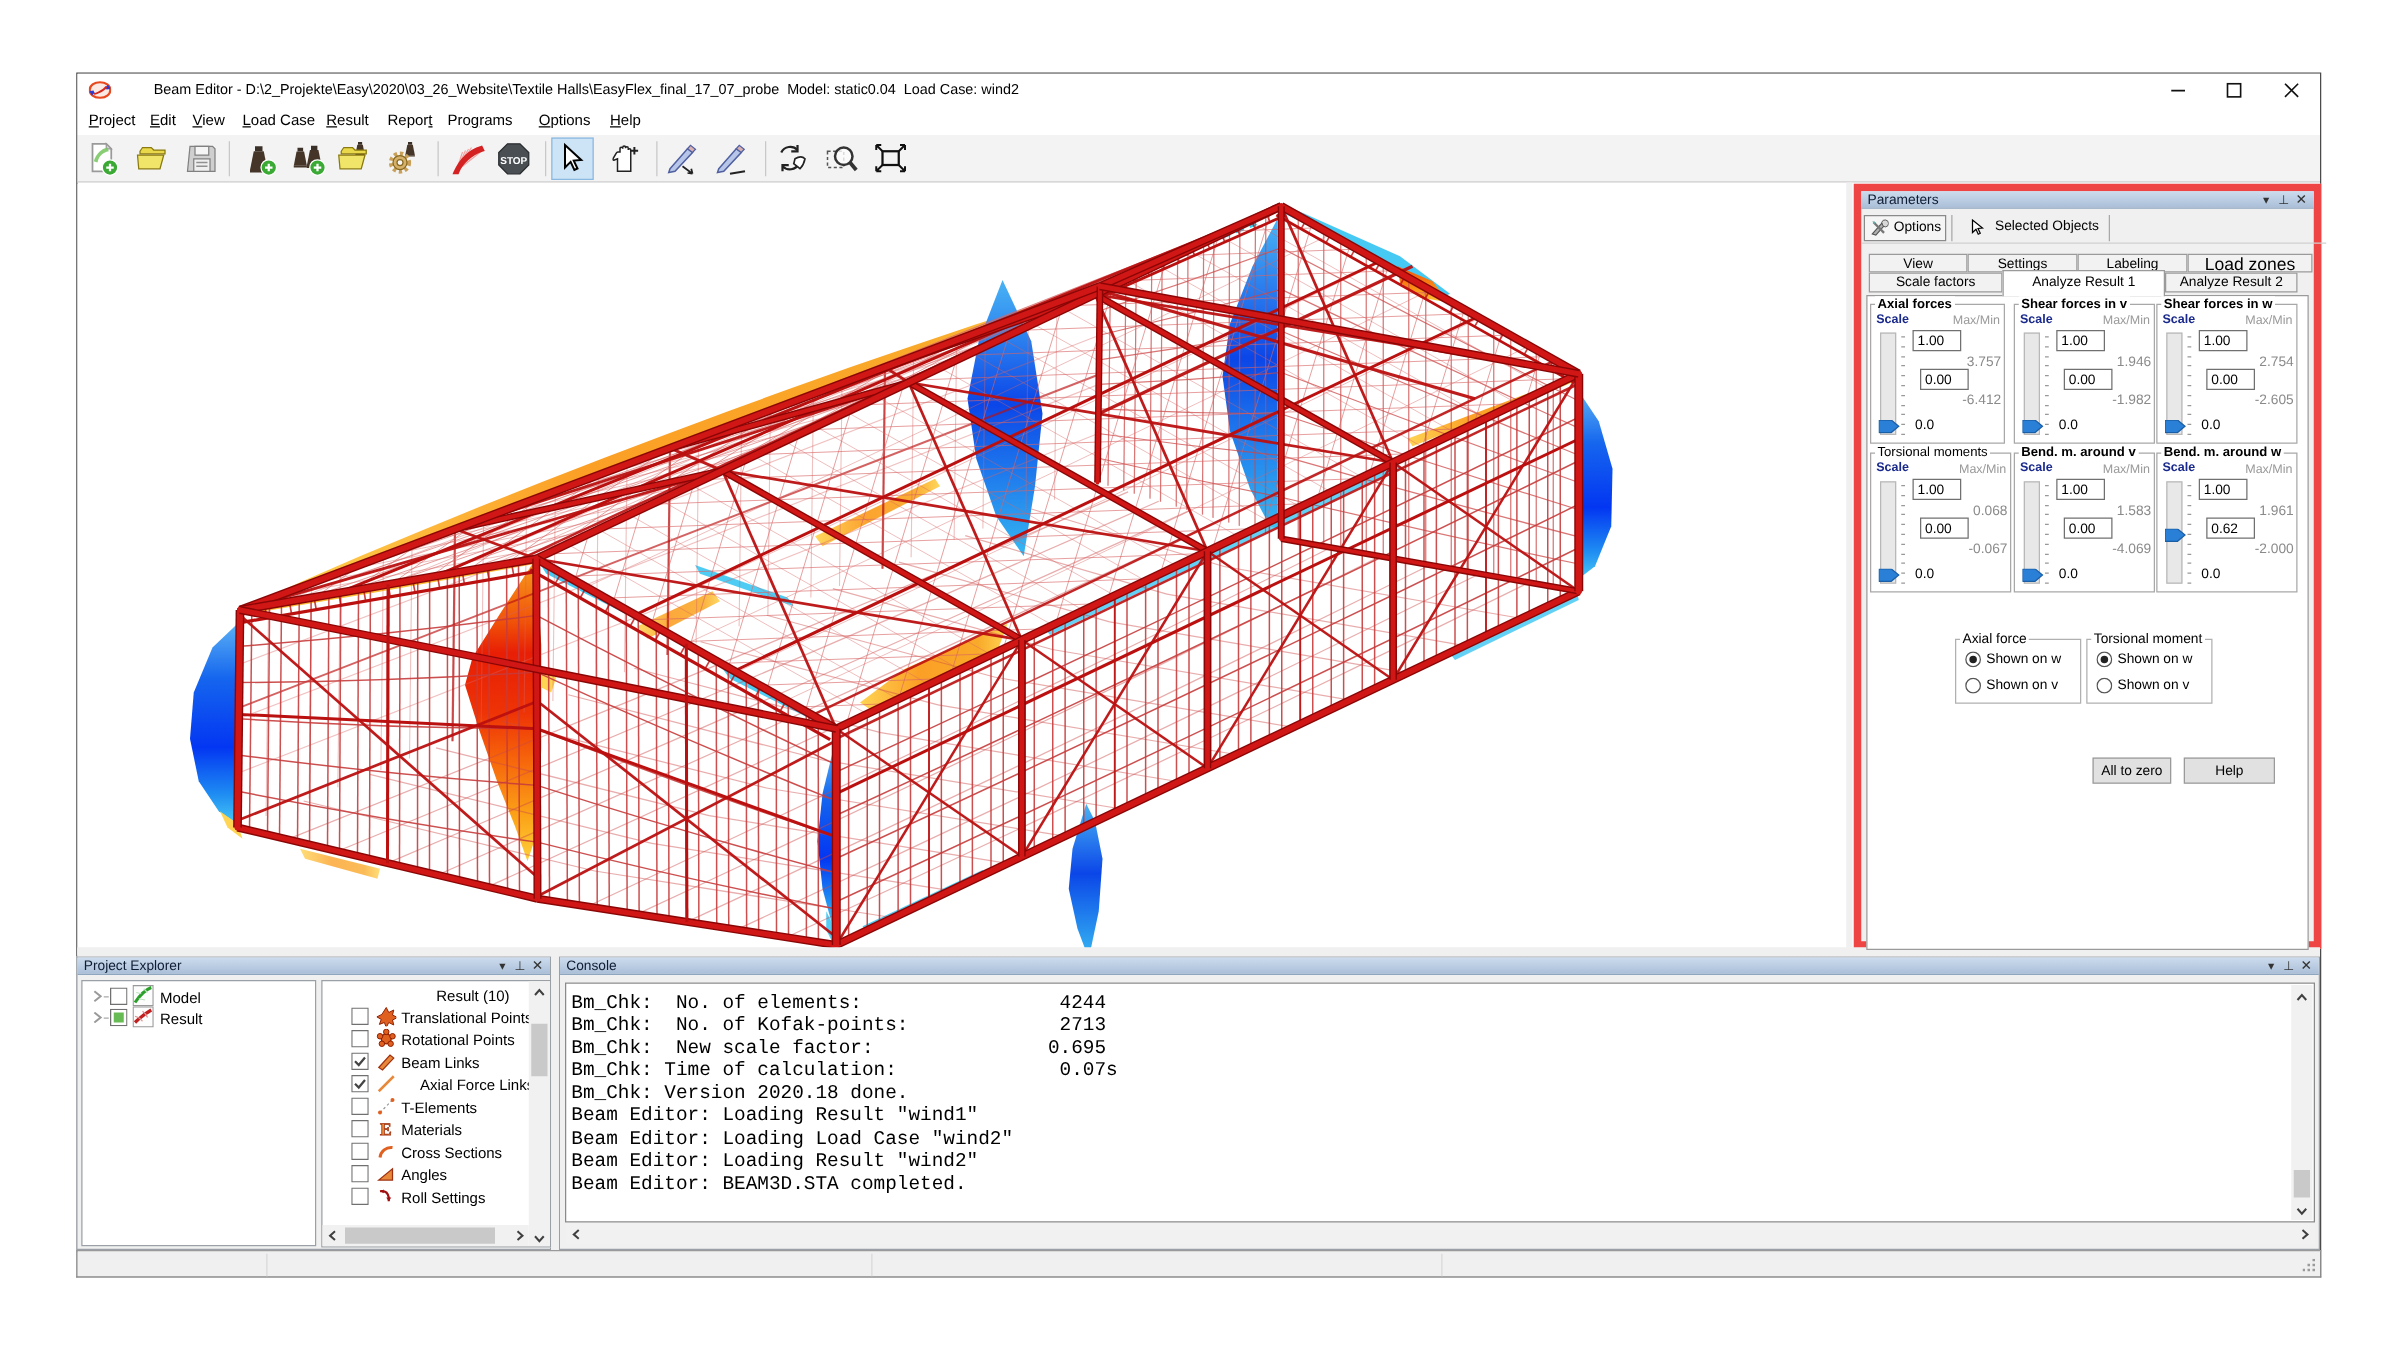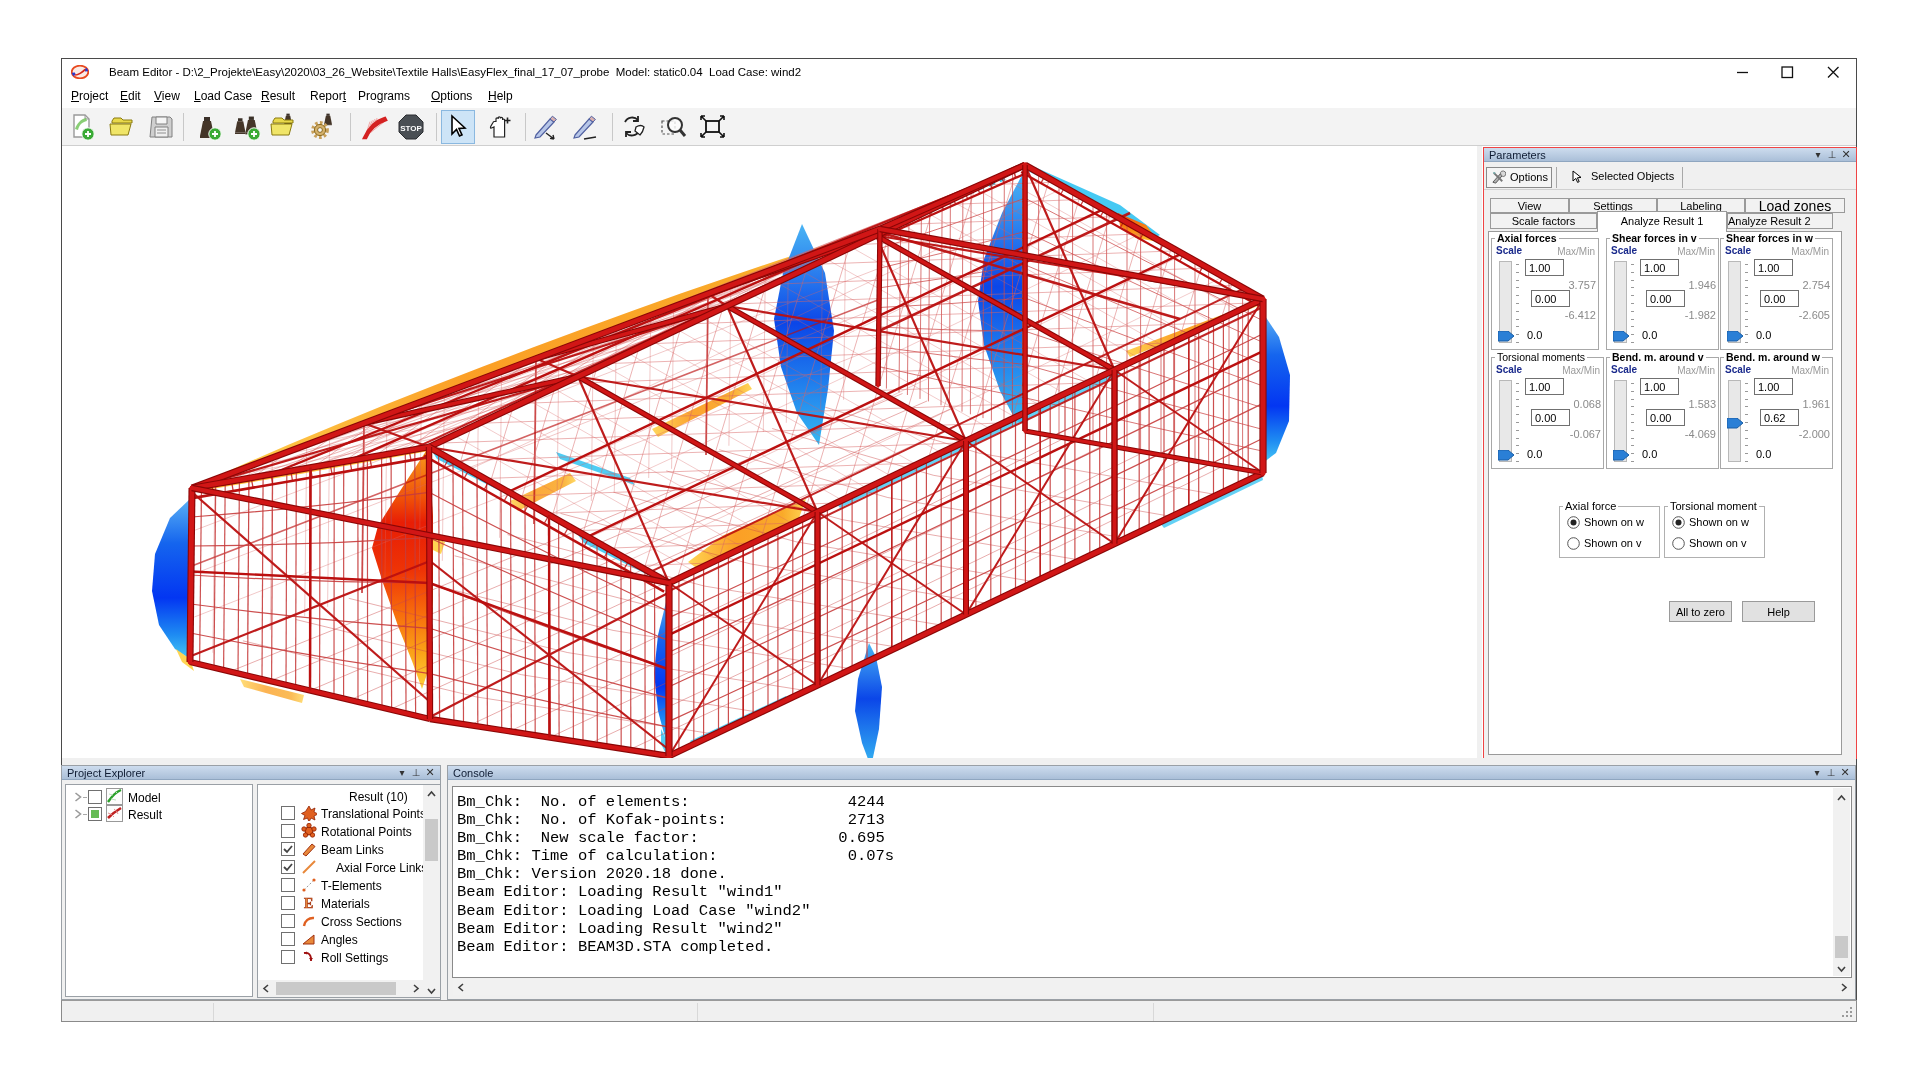--- a/index.html
+++ b/index.html
@@ -1,30 +1,30 @@
 <!DOCTYPE html>
 <html><head><meta charset="utf-8"><style>
 *{margin:0;padding:0;box-sizing:border-box;}
 html,body{width:1920px;height:1080px;background:#fff;font-family:"Liberation Sans",sans-serif;overflow:hidden;}
 #win{position:absolute;left:61px;top:58px;width:1796px;height:964px;background:#fff;border:1px solid #4a4a4a;}
 
 #title{position:absolute;left:0;top:0;right:0;height:27px;background:#fff;}
-#title .txt{position:absolute;left:31px;top:7px;font-size:11.5px;color:#000;white-space:pre;padding-left:16px;}
+#title .txt{position:absolute;left:45px;top:7px;font-size:11.5px;color:#000;white-space:pre;padding-left:16px;}
 
 #menu{position:absolute;left:0;top:27px;right:0;height:22px;background:#fff;font-size:12px;}
 #menu span{position:absolute;top:3px;}
 #menu u{text-decoration:underline;}
 
 #toolbar{position:absolute;left:0;top:49px;right:0;height:38px;background:#f3f3f3;border-bottom:1px solid #cfcfcf;}
 .tsep{position:absolute;top:5px;width:1px;height:28px;background:#c8c8c8;}
 .ticon{position:absolute;top:5px;width:28px;height:28px;}
 
 #viewport{position:absolute;left:0;top:88px;width:1415px;height:617px;background:#fff;}
 
-#rpanel{position:absolute;left:1421px;top:88px;width:374px;height:612px;background:#f0f0f0;border:1px solid #ef4444;}
+#rpanel{position:absolute;left:1421px;top:88px;width:374px;height:612px;background:#f0f0f0;border:6px solid #ef4444;}
 .phead{position:absolute;left:0;top:0;right:0;height:14px;background:linear-gradient(#cddcee,#aabfd8);border-bottom:1px solid #8fa6c0;font-size:11px;color:#0f1c33;}
 .phead .t{position:absolute;left:5px;top:1px;}
 .pbtns{position:absolute;right:3px;top:0px;font-size:10px;color:#333;}
 
 .g{display:inline-block;width:14px;text-align:center;}
 
 #status{position:absolute;left:61px;top:1000px;width:1796px;height:22px;background:#f0f0f0;border:1px solid #8a8a8a;border-top:1px solid #9a9a9a;}
 .ssep{position:absolute;top:2px;width:1px;height:18px;background:#d8d8d8;}
 
 #pexp{position:absolute;left:61px;top:765px;width:380px;height:235px;background:#f0f0f0;border:1px solid #9aa0a6;}
@@ -776,21 +776,21 @@
       </div>
       <div style="position:absolute;left:72px;top:19px;width:1px;height:21px;background:#a8a8a8"></div>
       <div style="position:absolute;left:198px;top:19px;width:1px;height:21px;background:#a8a8a8"></div>
       <div style="position:absolute;left:0px;top:41px;width:372px;height:1px;background:#d0d0d0"></div>
       <div style="position:absolute;left:6px;top:50px;width:79px;height:15px;background:#f2f2f2;border:1px solid #9a9a9a;font-size:11px;text-align:center;line-height:14px">View</div>
       <div style="position:absolute;left:85px;top:50px;width:88px;height:15px;background:#f2f2f2;border:1px solid #9a9a9a;font-size:11px;text-align:center;line-height:14px">Settings</div>
       <div style="position:absolute;left:173px;top:50px;width:88px;height:15px;background:#f2f2f2;border:1px solid #9a9a9a;font-size:11px;text-align:center;line-height:14px">Labeling</div>
       <div style="position:absolute;left:261px;top:50px;width:100px;height:15px;background:#f2f2f2;border:1px solid #9a9a9a;font-size:14px;text-align:center;line-height:14px">Load zones</div>
       <div style="position:absolute;left:6px;top:65px;width:107px;height:16px;background:#f2f2f2;border:1px solid #9a9a9a;font-size:11px;text-align:center;line-height:15px">Scale factors</div>
       <div style="position:absolute;left:113px;top:63px;width:130px;height:21px;background:#fff;border:1px solid #9a9a9a;border-bottom:none;font-size:11px;text-align:center;line-height:18px;z-index:3">Analyze Result 1</div>
-      <div style="position:absolute;left:243px;top:65px;width:106px;height:16px;background:#f2f2f2;border:1px solid #9a9a9a;font-size:11px;line-height:15px">Analyze Result 2</div>
+      <div style="position:absolute;left:243px;top:65px;width:106px;height:16px;background:#f2f2f2;border:1px solid #9a9a9a;font-size:11px;text-align:center;line-height:15px">Analyze Result 2</div>
       <div style="position:absolute;left:4px;top:83px;width:354px;height:524px;background:#fff;border:1px solid #9a9a9a;z-index:1"></div>
       <div style="position:absolute;left:7px;top:90px;width:108px;height:112px;border:1px solid #a8a8a8;background:#fff;z-index:2">
         <div style="position:absolute;left:3px;top:-7px;background:#fff;font-size:10.5px;font-weight:bold;padding:0 2px;white-space:nowrap">Axial forces</div>
         <div style="position:absolute;left:4px;top:6px;font-size:10px;font-weight:bold;color:#1a2a8c">Scale</div>
         <div style="position:absolute;right:3px;top:7px;font-size:10px;color:#9a9a9a">Max/Min</div>
         <div style="position:absolute;left:7px;top:22px;width:13px;height:82px;background:#e8e8e8;border:1px solid #b8b8b8"></div>
         <div style="position:absolute;left:24px;top:25px;width:3px;height:1px;background:#999"></div>
         <div style="position:absolute;left:24px;top:33px;width:3px;height:1px;background:#999"></div>
         <div style="position:absolute;left:24px;top:41px;width:3px;height:1px;background:#999"></div>
         <div style="position:absolute;left:24px;top:48px;width:3px;height:1px;background:#999"></div>

